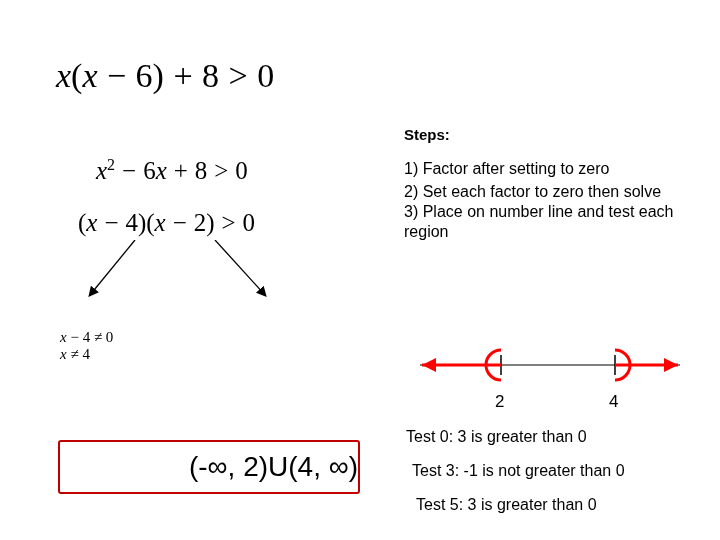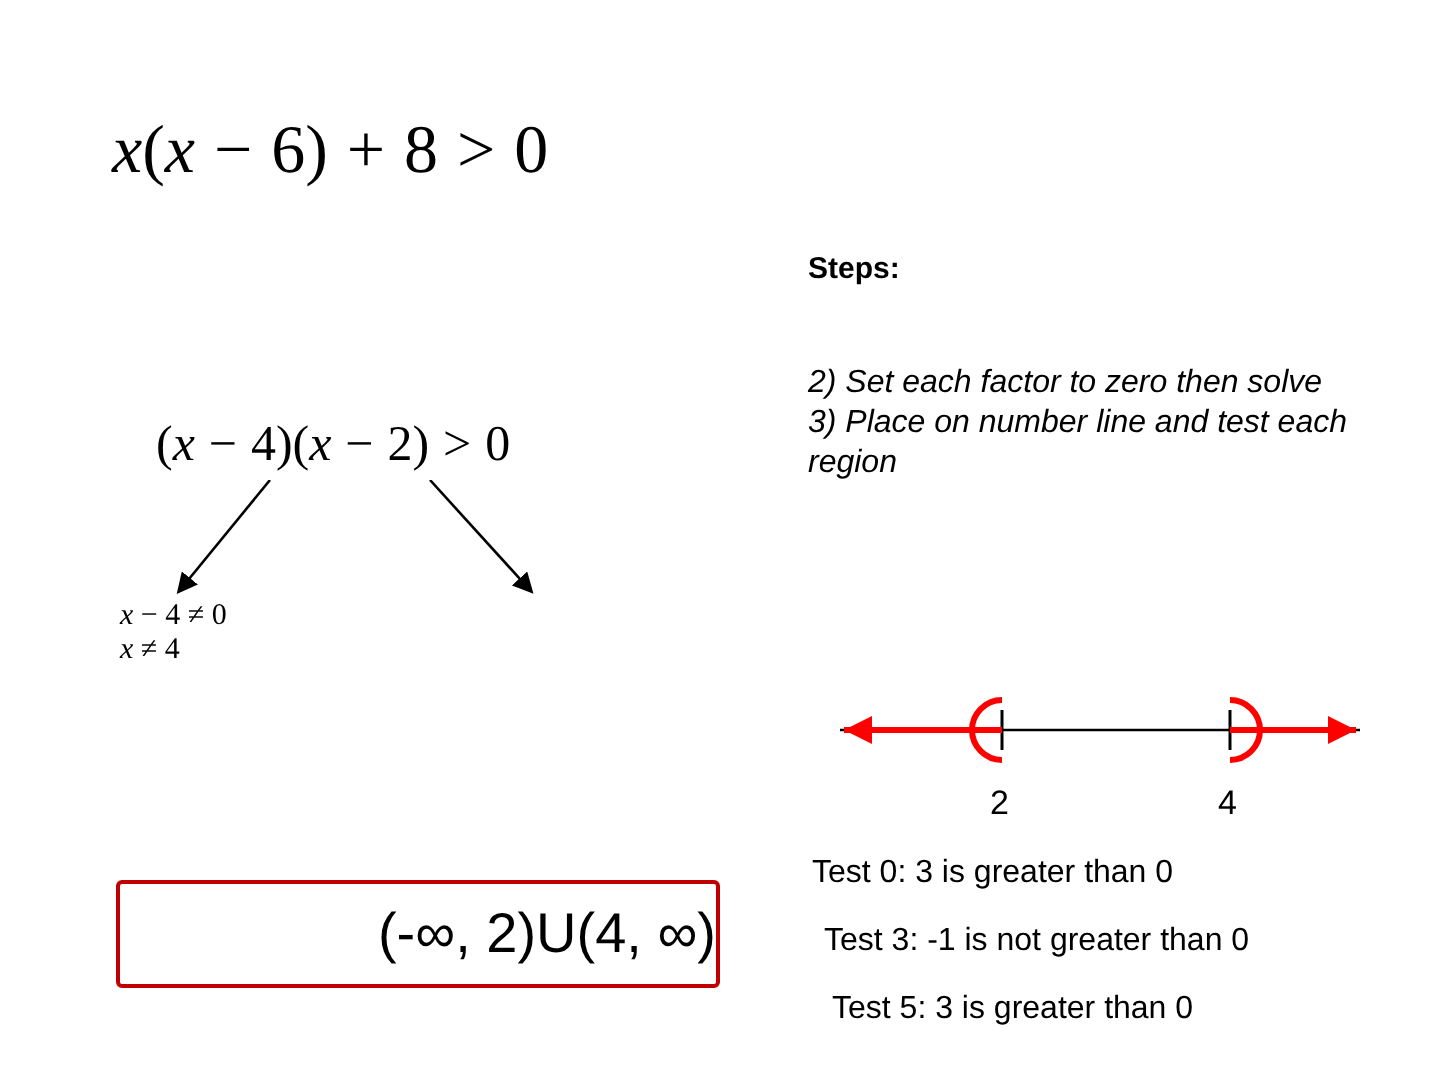--- a/index.html
+++ b/index.html
@@ -54,31 +54,31 @@
     font-size: 16px;
     width: 280px;
   }
   .step23 {
     position: absolute;
     left: 404px;
     top: 182px;
     font-size: 16px;
     width: 280px;
     line-height: 1.25;
-    font-style: italic;
   }
   
   .arrow-svg {
     position: absolute;
     left: 60px;
     top: 240px;
   }
   .sub-eqs {
     position: absolute;
     font-size: 15px;
+    margin-top: 29px;
   }
   .sub-left {
     left: 60px;
     top: 300px;
     text-align: left;
   }
   .sub-right {
     left: 240px;
     top: 300px;
     text-align: left;
@@ -121,26 +121,30 @@
 </style>
 </head>
 <body>
 
 <div class="slide">
 
   <div class="main-eq">
     <span class="math">x</span><span class="math op">(</span><span class="math">x</span> <span class="math op">−</span> <span class="math op">6)</span> <span class="math op">+</span> <span class="math op">8</span> <span class="math op">&gt;</span> <span class="math op">0</span>
   </div>
 
+  <div class="eq2">
+    <span class="math">x</span><span class="math" style="font-size:16px;vertical-align:super;font-style:normal">2</span> <span class="math op">−</span> <span class="math op">6</span><span class="math">x</span> <span class="math op">+</span> <span class="math op">8</span> <span class="math op">&gt;</span> <span class="math op">0</span>
+  </div>
 
   <div class="eq3">
     <span class="math op">(</span><span class="math">x</span> <span class="math op">−</span> <span class="math op">4)(</span><span class="math">x</span> <span class="math op">−</span> <span class="math op">2)</span> <span class="math op">&gt;</span> <span class="math op">0</span>
   </div>
 
   <div class="steps-heading">Steps:</div>
+  <div class="step1">1) Factor after setting to zero</div>
   <div class="step23" style="white-space:pre-line">2) Set each factor to zero then solve
 3) Place on number line and test each region</div>
 
   <svg class="arrow-svg" width="280" height="60">
     <defs>
       <marker id="ah" markerWidth="8" markerHeight="8" refX="6" refY="4" orient="auto">
         <path d="M0,0 L8,4 L0,8 Z" fill="#000"></path>
       </marker>
     </defs>
     <line x1="75" y1="0" x2="30" y2="55" stroke="#000" stroke-width="1.3" marker-end="url(#ah)"></line>

